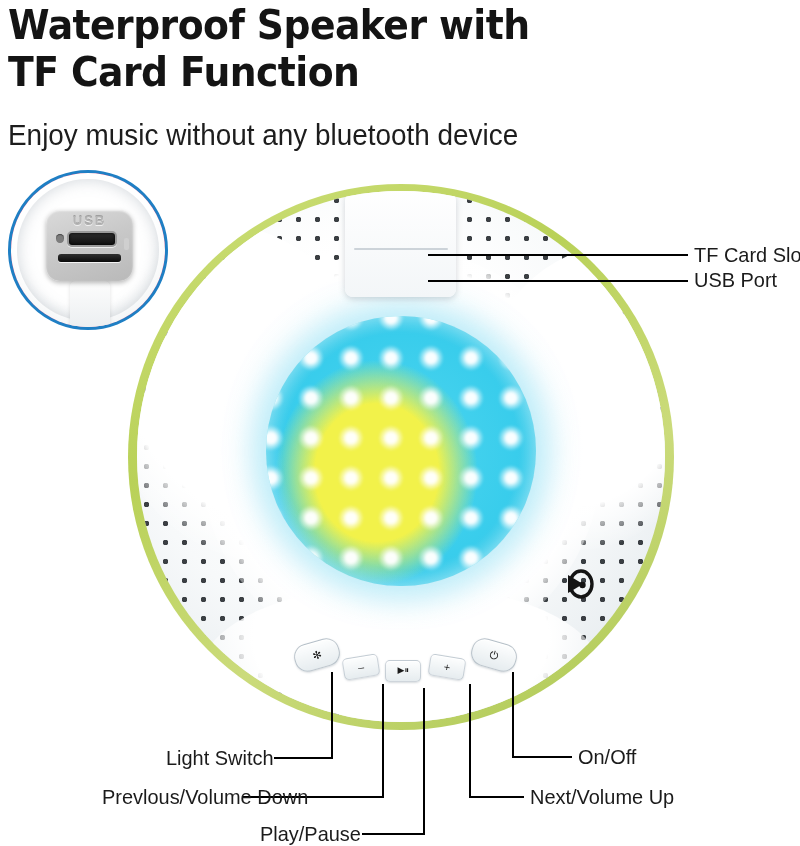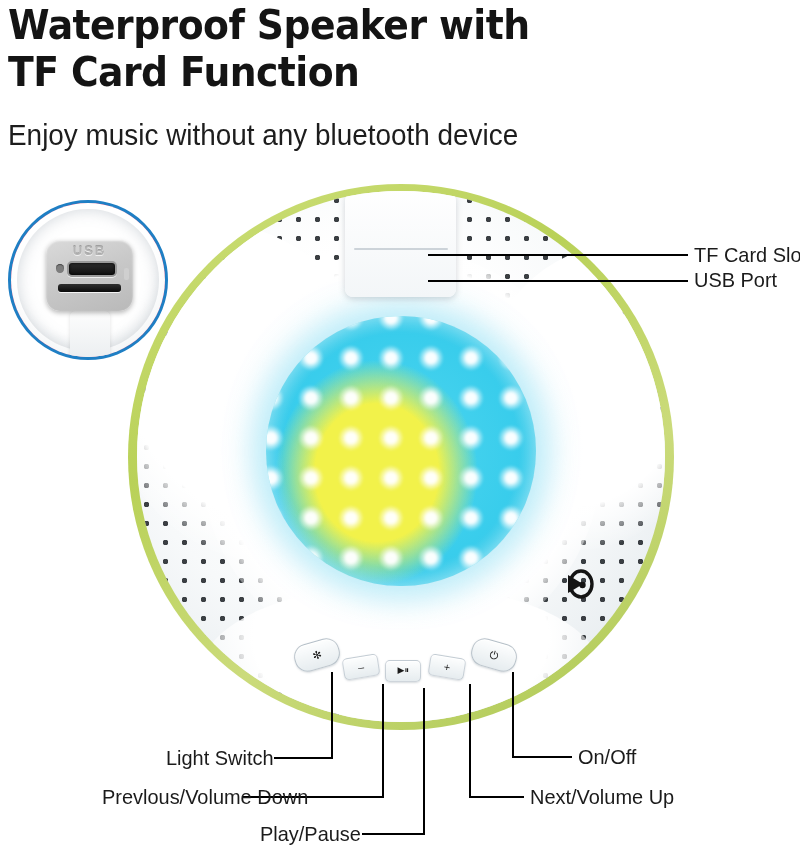--- a/index.html
+++ b/index.html
@@ -21,21 +21,21 @@
     font-size:30px; line-height:34px; color:#1d1d1d;
     transform:scaleX(0.93); transform-origin:left top;
     white-space:nowrap;
   }
 
   
   #scene{position:absolute;left:0;top:160px;width:800px;height:686px;}
 
   
   #inset{
-    position:absolute; left:8px; top:40px; width:160px; height:160px;
+    position:absolute; left:8px; top:10px; width:160px; height:160px;
     border-radius:50%; overflow:hidden;
     border:3px solid #1f7fc4; background:#be185d; box-sizing:border-box;
   }
   #inset .inner-white{
     position:absolute; left:-6%; top:-6%; width:112%; height:112%;
     border-radius:50%;
     background:radial-gradient(circle at 48% 42%, #ffffff 52%, #f2f4f5 72%, #e3e7ea 100%);
   }
   #inset .shadowring{
     position:absolute; left:4%; top:4%; width:92%; height:92%;

